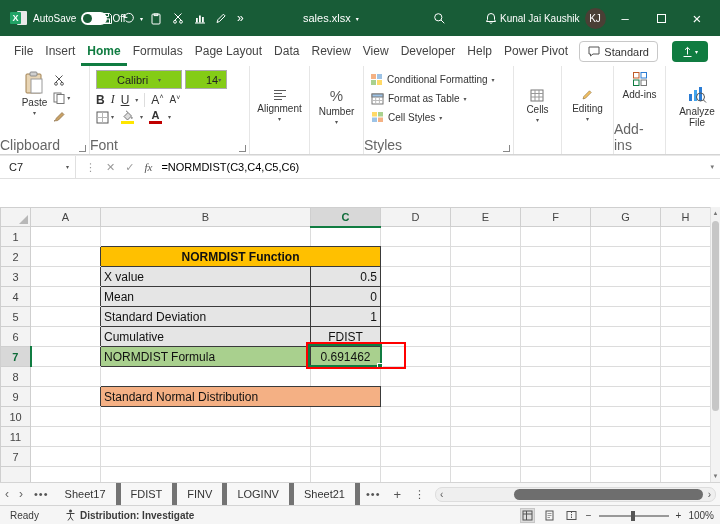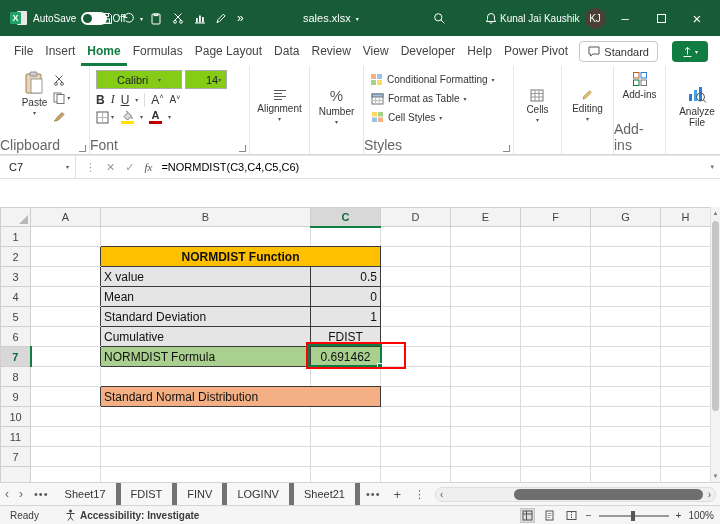--- a/index.html
+++ b/index.html
@@ -617,21 +617,21 @@
   </div>
 
   <div class="statusbar">
     <span style="margin-left:10px">Ready</span>
     <span style="margin-left:26px;display:flex;align-items:center">
       <svg width="11" height="12" viewBox="0 0 11 12">
           <circle cx="5.5" cy="2" r="1.5" fill="#444"></circle>
           <path d="M1.5 4.5h8M5.5 4.5V8M5.5 8L3 11.5M5.5 8L8 11.5" stroke="#444" fill="none"></path>
         </svg>
     </span>
-    <span style="margin-left:4px;font-weight:bold">Accessibility: Investigate</span>
+    <span style="margin-left:4px;font-weight:bold">Distribution: Investigate</span>
     <div class="sb-right">
       <span class="viewico sel">
         <svg width="11" height="11" viewBox="0 0 11 11" fill="none" stroke="#555">
             <rect x="1" y="1" width="9" height="9"></rect>
             <path d="M1 4h9M4.5 1v9"></path>
           </svg>
       </span>
       <span class="viewico">
         <svg width="11" height="11" viewBox="0 0 11 11" fill="none">
             <rect x="2" y="1" width="7" height="9" stroke="#555"></rect>

